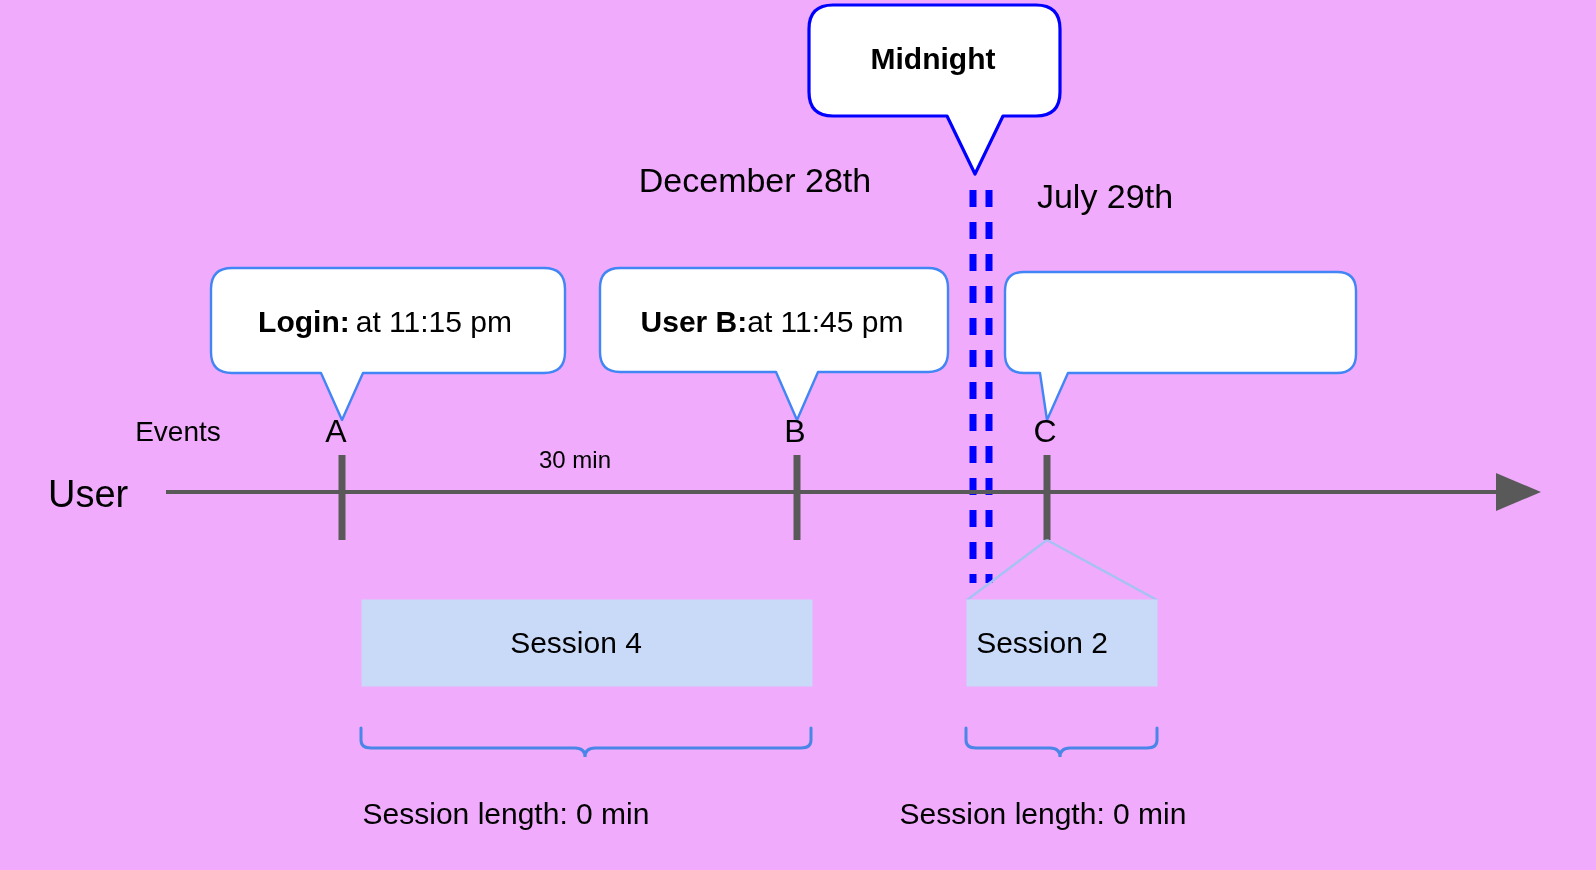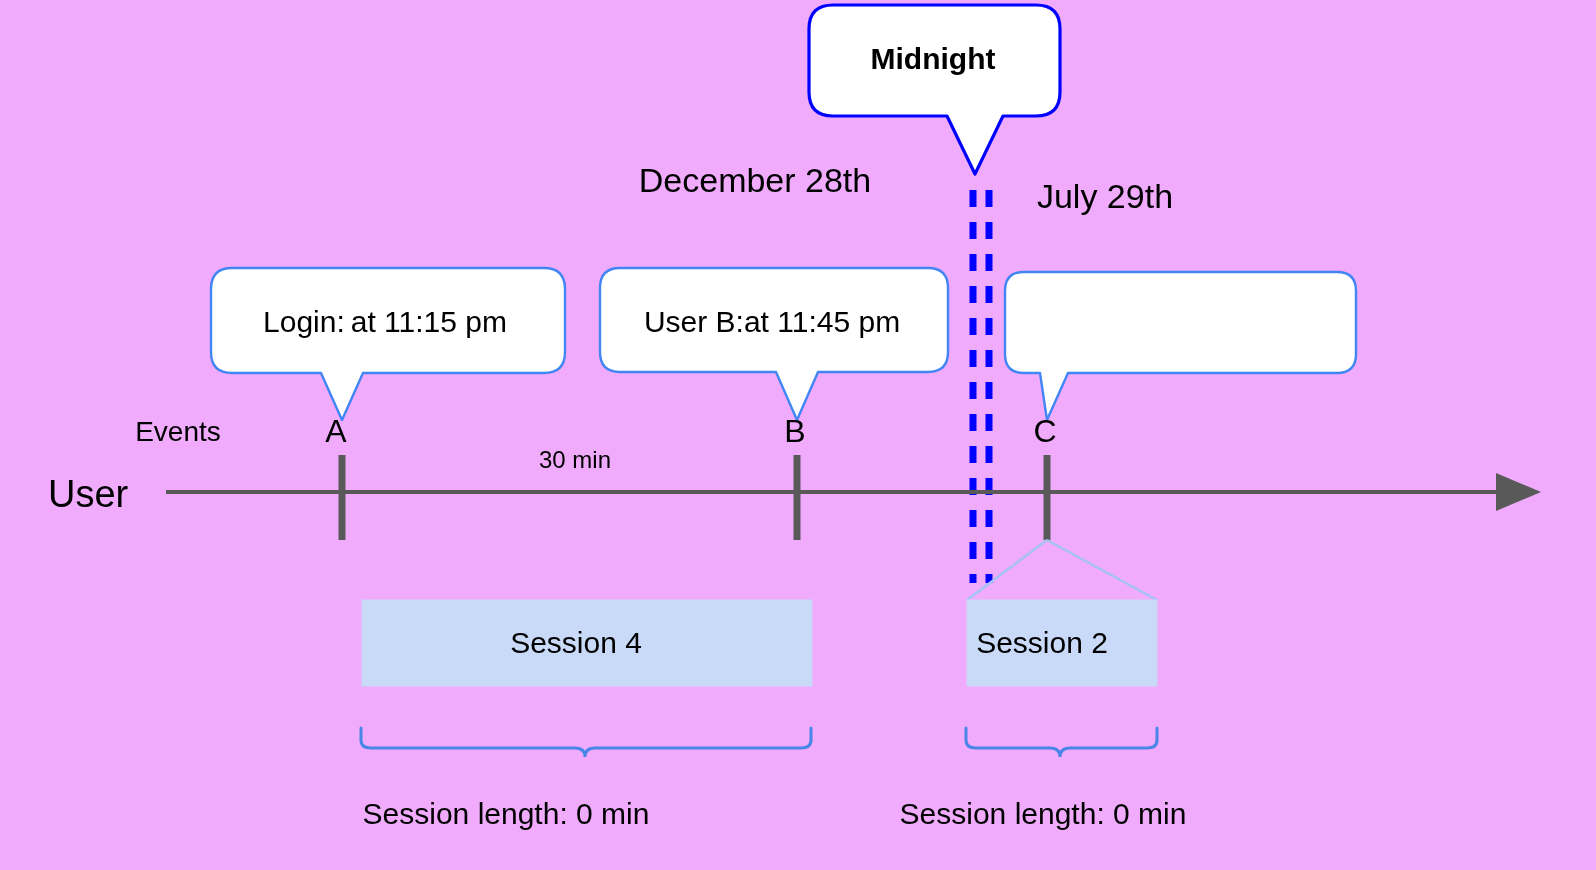--- a/index.html
+++ b/index.html
@@ -28,21 +28,21 @@
   .txt {
     position: absolute;
     white-space: nowrap;
     color: #000000;
     line-height: 1;
   }
   .callout-text {
     font-size: 30px;
   }
   .callout-text b {
-    font-weight: normal;
+    font-weight: bold;
   }
   .date-label {
     font-size: 34px;
   }
   .midnight-text {
     font-size: 30px;
     font-weight: bold;
   }
   .axis-name {
     font-size: 38px;

